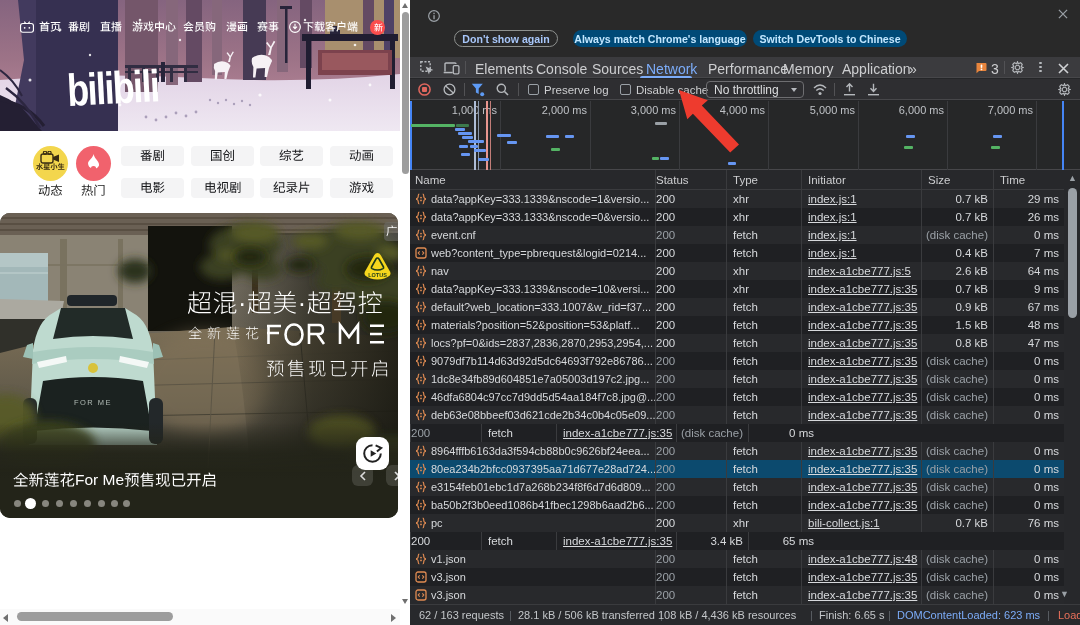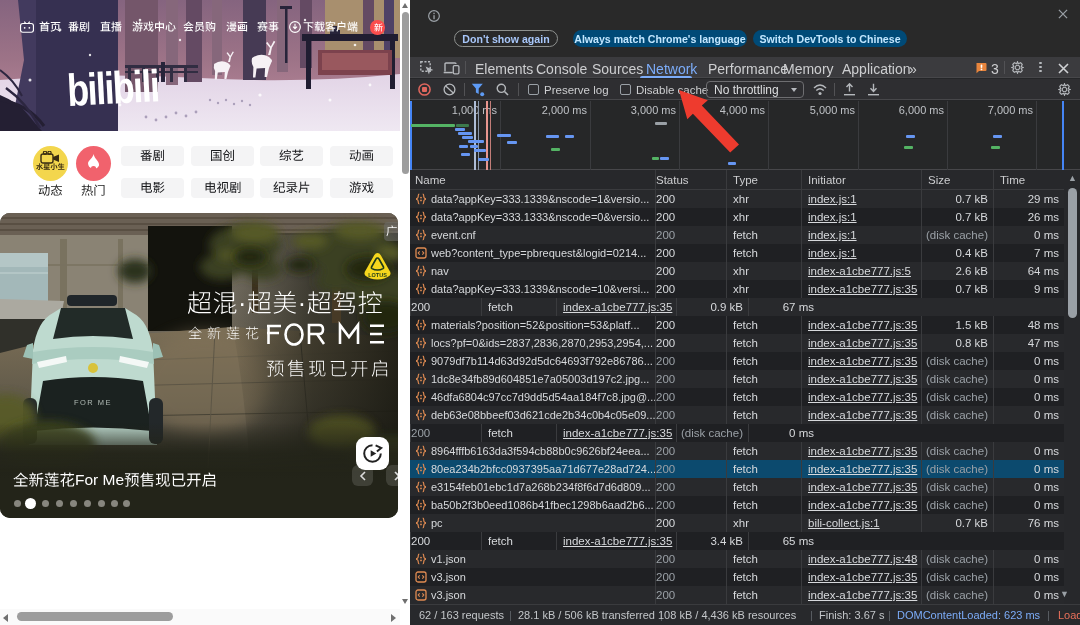--- a/index.html
+++ b/index.html
@@ -809,20 +809,29 @@
           </div>
           <div class="c cst" style="color:#d7d9dc">200</div>
           <div class="c cty">xhr</div>
           <div class="c cin">
             <span class="lnk">index-a1cbe777.js:35</span>
           </div>
           <div class="c csz" style="color:#d7d9dc">0.7 kB</div>
           <div class="c ctm">9 ms</div>
         </div>
 <div class="tr" style="background:#28292c">
+          <div class="c cname">
+            <svg class="icn" width="12" height="12" viewBox="0 0 12 12">
+              <path d="M4.3 1.2 C2.9 1.2 3.4 3 3.1 4.2 C2.9 5.1 2.5 5.5 1.6 5.7 L1.6 6.3 C2.5 6.5 2.9 6.9 3.1 7.8 C3.4 9 2.9 10.8 4.3 10.8" fill="none" stroke="#e08b52" stroke-width="1.2"></path>
+              <path d="M7.7 1.2 C9.1 1.2 8.6 3 8.9 4.2 C9.1 5.1 9.5 5.5 10.4 5.7 L10.4 6.3 C9.5 6.5 9.1 6.9 8.9 7.8 C8.6 9 9.1 10.8 7.7 10.8" fill="none" stroke="#e08b52" stroke-width="1.2"></path>
+              <circle cx="6" cy="4.6" r="0.9" fill="#e08b52"></circle>
+              <circle cx="6" cy="7.4" r="0.9" fill="#e08b52"></circle>
+            </svg>
+            <span class="nm">default?web_location=333.1007&amp;w_rid=f37...</span>
+          </div>
           <div class="c cst" style="color:#d7d9dc">200</div>
           <div class="c cty">fetch</div>
           <div class="c cin">
             <span class="lnk">index-a1cbe777.js:35</span>
           </div>
           <div class="c csz" style="color:#d7d9dc">0.9 kB</div>
           <div class="c ctm">67 ms</div>
         </div>
 <div class="tr" style="background:#1f2023">
           <div class="c cname">
@@ -1097,21 +1106,21 @@
   <div style="position:absolute;left:658px;top:173px;color:#9aa0a6;font-size:9px">▲</div>
   <div style="position:absolute;left:650px;top:589px;color:#9aa0a6;font-size:9px">▼</div>
 
   <div id="statusbar">
     <span class="sbt" style="left:9px">62 / 163 requests</span>
         <span class="sbs" style="left:99px">|</span>
     <span class="sbt" style="left:108px">28.1 kB / 506 kB transferred</span>
         <span class="sbs" style="left:250px">|</span>
     <span class="sbt" style="left:248px">108 kB / 4,436 kB resources</span>
         <span class="sbs" style="left:400px">|</span>
-    <span class="sbt" style="left:409px">Finish: 3.67 s</span>
+    <span class="sbt" style="left:409px">Finish: 6.65 s</span>
         <span class="sbs" style="left:478px">|</span>
     <span class="sbt" style="left:487px;color:#7cacf8">DOMContentLoaded: 623 ms</span>
         <span class="sbs" style="left:637px">|</span>
     <span class="sbt" style="left:648px;color:#e8705a">Load:</span>
   </div>
 
   <svg style="position:absolute;left:230px;top:75px;pointer-events:none" width="130" height="90" viewBox="0 0 130 90">
     <path d="M39,15 L67.8,25.2 L61.8,30.6 L99,69.4 L90.2,77.6 L52.9,38.8 L47.3,44.2 Z" fill="#ee3b2e"></path>
   </svg>
 </div>

